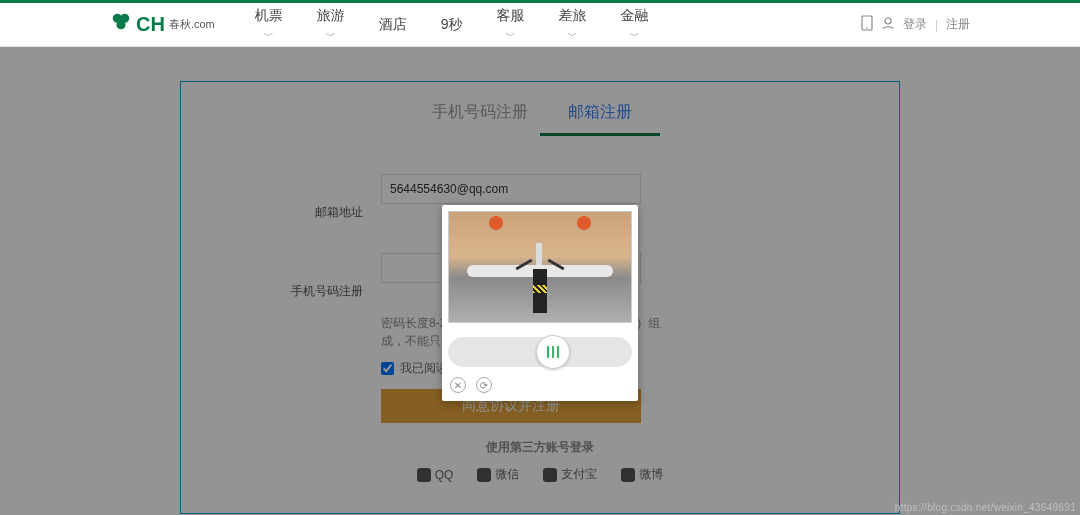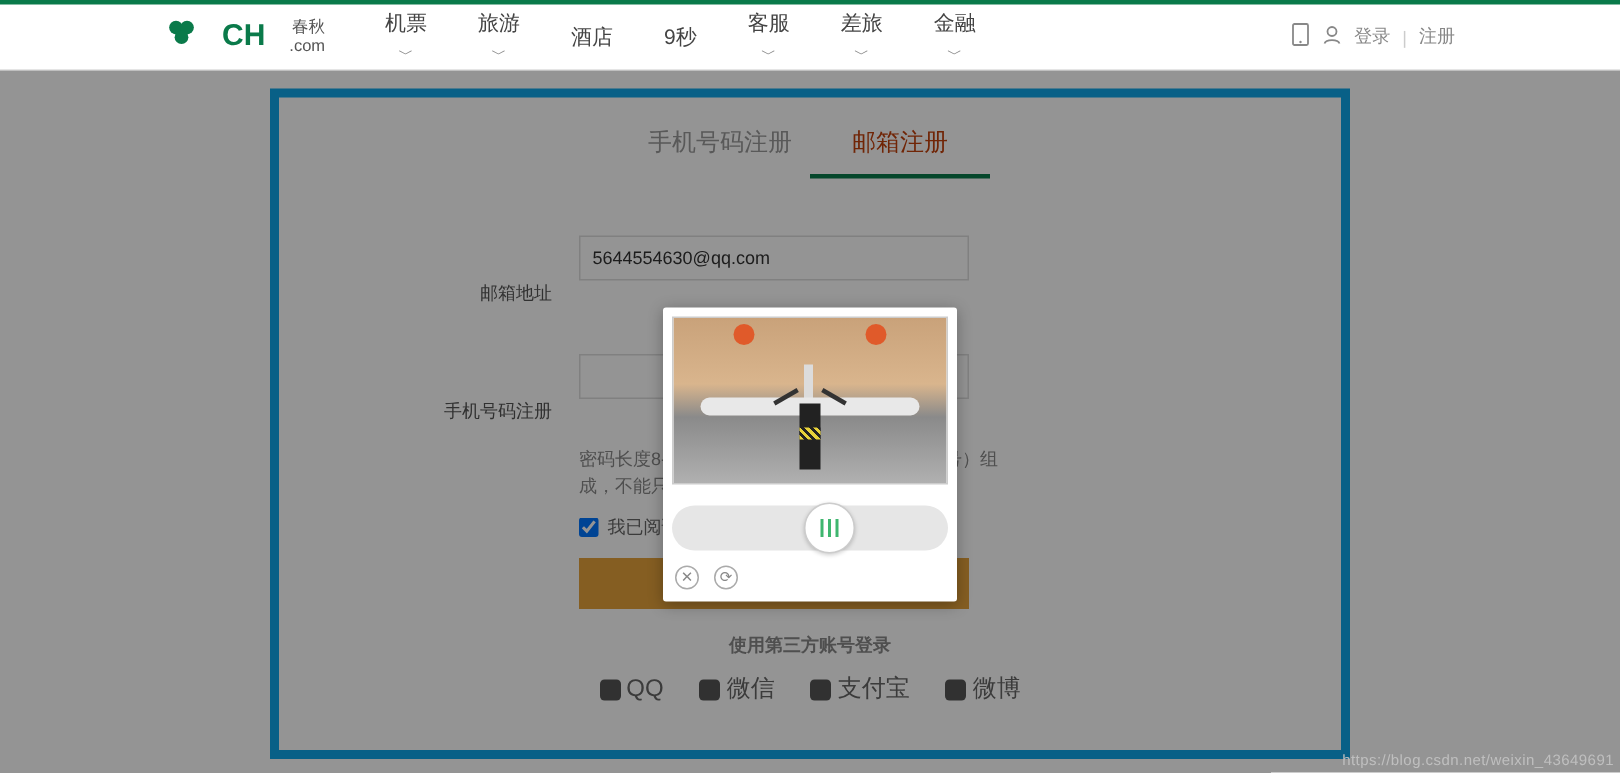--- a/index.html
+++ b/index.html
@@ -1,40 +1,40 @@
 <!DOCTYPE html>
 <html><head>
 <meta charset="utf-8">
 <style>
   *{box-sizing:border-box;margin:0;padding:0;font-family:"Microsoft YaHei",Arial,sans-serif;}
   html,body{width:1080px;height:515px;overflow:hidden;background:#fff;}
   .topbar{height:3px;background:#0a7a4a;width:100%;}
   .nav{height:44px;border-bottom:1px solid #e5e5e5;display:flex;align-items:center;padding:0 60px 0 110px;position:relative;}
-  .logo{display:flex;align-items:center;gap:16px;color:#0a7a4a;font-weight:bold;font-size:20px;margin-right:40px;}
+  .logo{display:flex;align-items:center;gap:4px;color:#0a7a4a;font-weight:bold;font-size:20px;margin-right:40px;}
   .logo .clover{font-size:22px;}
   .logo .sub{font-size:11px;color:#555;font-weight:normal;line-height:1.1;}
   .nav-items{display:flex;gap:34px;align-items:center;}
   .nav-item{font-size:14px;color:#444;display:flex;align-items:center;gap:4px;cursor:pointer;flex-direction:column;}
   .chev{font-size:10px;color:#888;}
   .nav-right{position:absolute;right:110px;display:flex;align-items:center;gap:8px;font-size:12px;color:#888;}
   .nav-right .ic{font-size:14px;}
   .sep{color:#ccc;}
   .page{position:relative;width:100%;height:calc(515px - 47px);}
-  .card{position:absolute;left:50%;top:12px;transform:translateX(-50%);width:720px;background:#fff;border:6px solid #0ea5e9;padding:10px 30px 30px;}
+  .card{position:absolute;left:50%;top:34px;transform:translateX(-50%);width:720px;background:#fff;border:1px solid #0ea5e9;padding:10px 30px 30px;}
   .tabs{display:flex;justify-content:center;gap:0;margin-bottom:20px;}
   .tab{width:120px;text-align:center;font-size:16px;color:#999;padding:10px 0;border-bottom:2px solid transparent;cursor:pointer;}
-  .tab.active{color:#c2410c;border-bottom:3px solid #0a7a4a;font-weight:500;}
+  .tab.active{color:#3b82f6;border-bottom:3px solid #0a7a4a;font-weight:500;}
   .row{display:flex;align-items:center;margin-bottom:14px;}
   .lbl{width:170px;text-align:right;font-size:12px;color:#555;padding-right:18px;margin-top:48px;}
   .inp{flex:0 0 260px;height:30px;border:1px solid #ddd;padding:0 8px;font-size:12px;color:#333;}
   .hint{font-size:12px;color:#888;margin-left:170px;width:300px;line-height:1.5;}
   .agree{margin-left:170px;font-size:12px;color:#666;display:flex;align-items:center;gap:6px;margin-top:10px;}
   .btn-submit{margin-left:170px;margin-top:12px;width:260px;height:34px;background:#e6a23c;border:none;color:#fff;font-size:14px;cursor:pointer;}
   .third{text-align:center;font-size:12px;color:#888;margin-top:16px;font-weight:bold;}
-  .social{display:flex;justify-content:center;gap:24px;margin-top:10px;font-size:16px;color:#666;}
+  .social{display:flex;justify-content:center;gap:24px;margin-top:10px;font-size:12px;color:#666;}
   .social span{display:flex;align-items:center;gap:4px;cursor:pointer;}
   .sic{width:14px;height:14px;display:inline-block;background:#555;border-radius:3px;}
   
   .overlay{position:absolute;inset:0;background:rgba(0,0,0,0.42);}
   .captcha{position:absolute;left:50%;top:158px;transform:translateX(-50%);width:196px;background:#fff;border-radius:2px;padding:6px;box-shadow:0 2px 10px rgba(0,0,0,0.3);}
   .captcha-img{width:100%;height:112px;border:1px solid #ccc;position:relative;overflow:hidden;
     background:linear-gradient(to bottom,#c9a27a 0%,#d9b58d 40%,#8a8a8a 60%,#b0b0b0 100%);}
   .plane-body{position:absolute;left:10%;top:48%;width:80%;height:12px;background:#e8e8e8;border-radius:6px;}
   .plane-tail{position:absolute;left:48%;top:28%;width:6px;height:24px;background:#dcdcdc;}
   .marshal{position:absolute;left:46%;top:52%;width:14px;height:44px;background:#222;}
@@ -61,21 +61,21 @@
     <span class="clover">
       <svg width="22" height="22" viewBox="0 0 24 24">
           <g fill="#0a7a4a">
             <circle cx="8" cy="8" r="5"></circle>
             <circle cx="16" cy="8" r="5"></circle>
             <circle cx="12" cy="15" r="5"></circle>
           </g>
         </svg>
     </span>
     <span>CH</span>
-    <span style="display:flex;flex-direction:column;align-items:flex-end;">
+    <span style="display:flex;flex-direction:row;">
       <span class="sub">春秋</span>
       <span class="sub">.com</span>
     </span>
   </div>
   <div class="nav-items">
     <div class="nav-item">
         <span>机票</span>
         <span class="chev">﹀</span>
       </div>
     <div class="nav-item">

